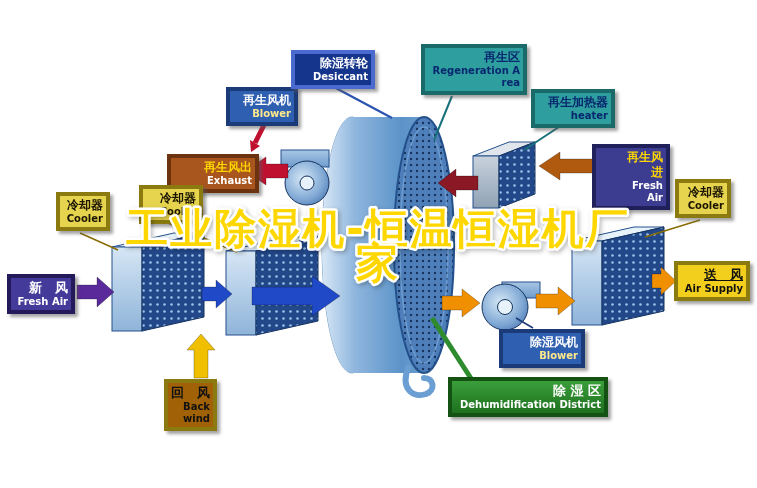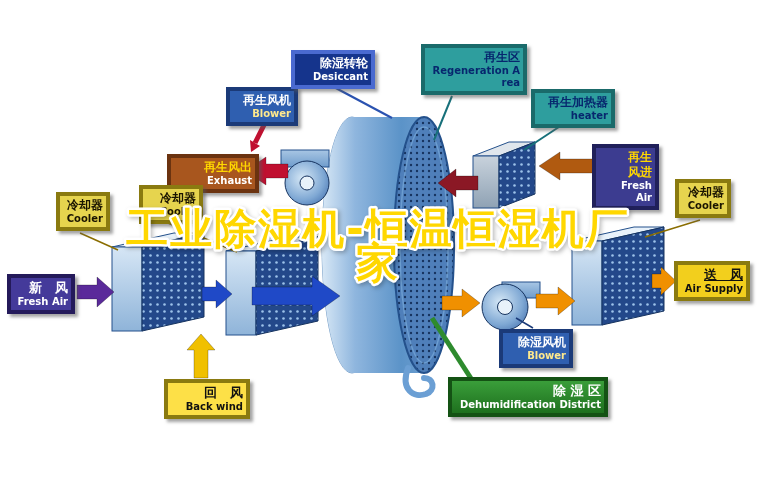--- a/index.html
+++ b/index.html
@@ -13,32 +13,32 @@
   .label .zh{font-size:12px;line-height:1.25;}
   .label .en{font-size:10px;line-height:1.2;}
 
   .lbl-regen-blower{left:226px;top:87px;width:72px;background:#2f5fb0;color:#fff;border-color:#1b3a78;}
   .lbl-regen-blower .en{color:#ffe98c;}
   .lbl-desiccant{left:291px;top:50px;width:84px;background:#15348c;color:#fff;border-color:#4a6ad0;}
   .lbl-regen-area{left:421px;top:44px;width:106px;background:#2e9e9e;color:#07276e;border-color:#1a6a6a;word-break:break-all;}
   .lbl-regen-heater{left:531px;top:89px;width:84px;background:#2e9e9e;color:#07276e;border-color:#1a6a6a;}
   .lbl-exhaust{left:167px;top:154px;width:92px;background:#a8561e;color:#ffd700;border-color:#6b3310;}
   .lbl-exhaust .en{color:#fff;}
-  .lbl-regen-fresh{left:592px;top:144px;width:67px;background:#3c3c90;color:#ffd700;border-color:#20205a;padding-left:24px;}
+  .lbl-regen-fresh{left:592px;top:144px;width:78px;background:#3c3c90;color:#ffd700;border-color:#20205a;padding-left:24px;}
   .lbl-regen-fresh .en{color:#fff;}
   .lbl-cooler-left{left:56px;top:192px;width:54px;background:#e6d44e;color:#1a1400;border-color:#8a7a10;}
   .lbl-cooler-mid{left:139px;top:185px;width:64px;background:#e6d44e;color:#1a1400;border-color:#8a7a10;}
   .lbl-cooler-right{left:675px;top:179px;width:56px;background:#e6d44e;color:#1a1400;border-color:#8a7a10;}
   .lbl-fresh-air{left:7px;top:274px;width:68px;background:#443a9a;color:#fff;border-color:#241a5a;}
   .lbl-fresh-air .zh{font-size:13px;}
-  .lbl-back-wind{left:164px;top:379px;width:86px;background:#fde047;color:#111;border-color:#8a7a10;}
+  .lbl-back-wind{left:164px;top:379px;width:53px;background:#a16207;color:#111;border-color:#8a7a10;}
   .lbl-back-wind .zh{font-size:13px;}
   .lbl-air-supply{left:674px;top:261px;width:76px;background:#f2cf1d;color:#111;border-color:#8a7a10;}
   .lbl-air-supply .zh{font-size:13px;text-decoration:underline;}
-  .lbl-dehumid-blower{left:499px;top:329px;width:74px;background:#2f5fb0;color:#fff;border-color:#1b3a78;}
+  .lbl-dehumid-blower{left:499px;top:329px;width:86px;background:#2f5fb0;color:#fff;border-color:#1b3a78;}
   .lbl-dehumid-blower .en{color:#ffe98c;}
   .lbl-dehumid-district{left:448px;top:377px;width:160px;background:linear-gradient(#3a9e3a,#1e701e);color:#fff;border-color:#145214;}
   .lbl-dehumid-district .zh{font-size:13px;}
 
   .title-svg{z-index:3;pointer-events:none;filter:drop-shadow(2px 2px 2px rgba(0,0,0,.25));}
   .title-text{font-family:"DejaVu Sans",sans-serif;font-weight:bold;font-size:42px;
               fill:#ffd700;stroke:#ffffff;stroke-width:5px;paint-order:stroke;
               stroke-linejoin:round;text-anchor:middle;letter-spacing:2px;}
   .arrow{stroke:rgba(0,0,0,.25);stroke-width:1;}
 </style>

